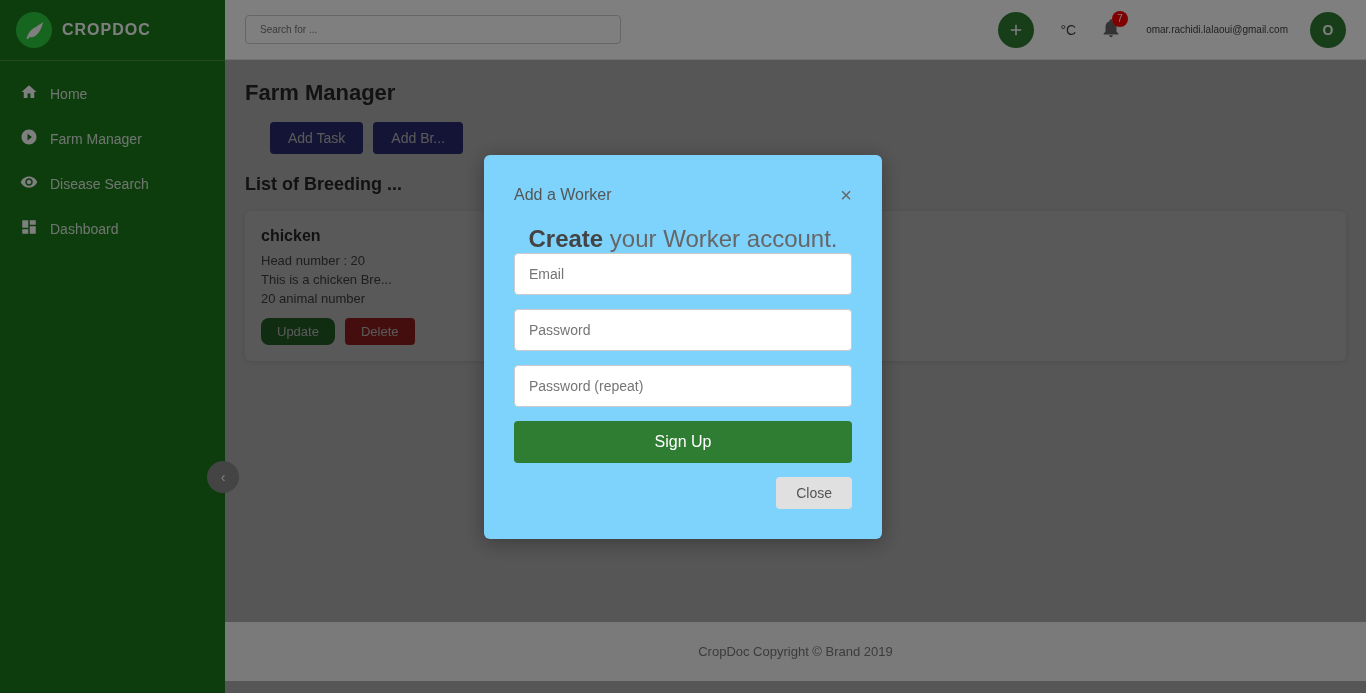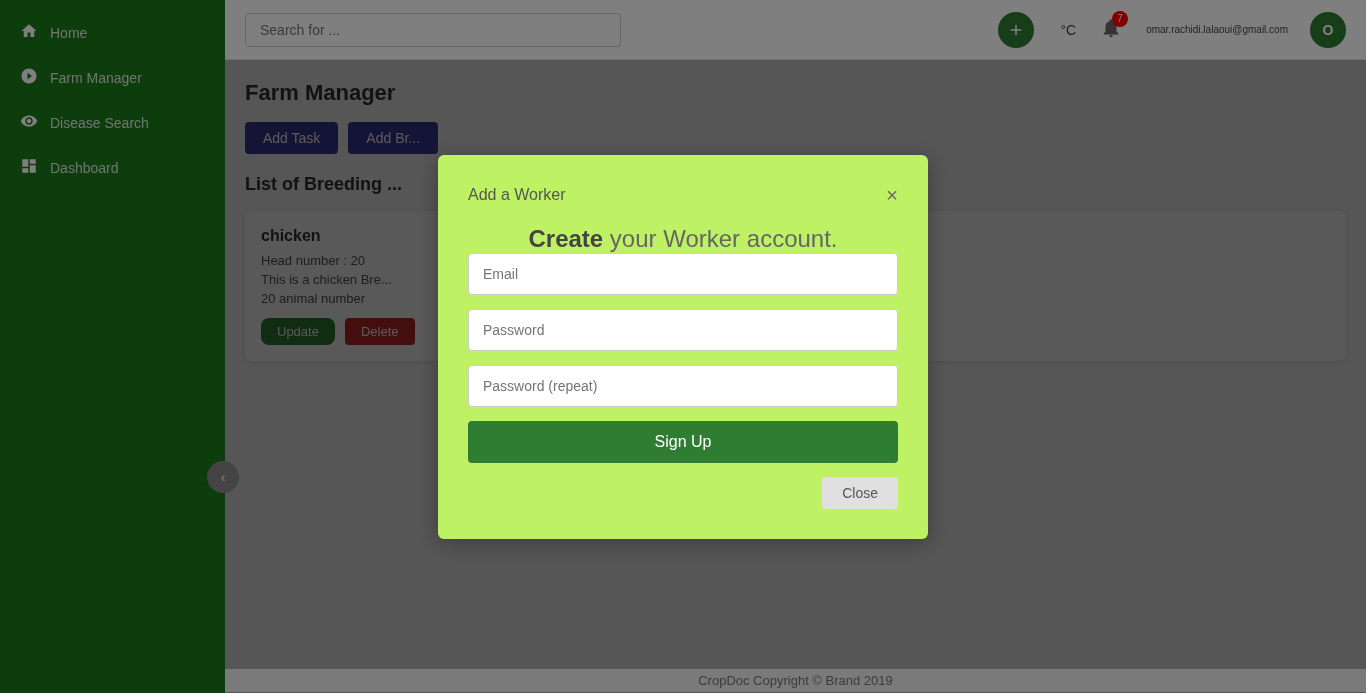--- a/index.html
+++ b/index.html
@@ -36,21 +36,21 @@
     }
 
     
     .header {
       position: fixed; left: 225px; top: 0; right: 0; height: 60px;
       background: white; display: flex; align-items: center; padding: 0 20px;
       gap: 16px; z-index: 5; border-bottom: 1px solid #e0e0e0;
     }
     .search-bar {
       flex: 1; max-width: 400px; padding: 8px 14px; border: 1px solid #ccc;
-      border-radius: 4px; font-size: 14px; color: #999;
+      border-radius: 4px; font-size: 10px; color: #999;
     }
     .header-center { flex: 1; display: flex; justify-content: center; }
     .header-icon-btn {
       width: 36px; height: 36px; background: #2e7d32; border-radius: 50%;
       display: flex; align-items: center; justify-content: center; cursor: pointer;
     }
     .header-icon-btn svg { fill: white; width: 18px; height: 18px; }
     .temp-display { font-size: 14px; color: #444; margin-left: 10px; }
     .notif-btn { position: relative; cursor: pointer; margin: 0 8px; }
     .notif-btn svg { width: 22px; height: 22px; fill: #666; }
@@ -65,53 +65,53 @@
       display: flex; align-items: center; justify-content: center; color: white;
       font-size: 14px; font-weight: bold; cursor: pointer; margin-left: 6px;
     }
 
     
     .main-content {
       position: absolute; left: 225px; top: 60px; right: 0; bottom: 0;
       background: #f5f5f5; padding: 20px; overflow-y: auto;
     }
     .page-title { font-size: 22px; font-weight: bold; color: #333; margin-bottom: 16px; }
-    .action-bar { display: flex; gap: 10px; margin-bottom: 20px; }
+    .action-bar { display: flex; gap: 10px; margin-bottom: 20px; margin-left: 25px; }
     .btn-primary {
       padding: 8px 18px; background: #3a3a9b; color: white; border: none;
       border-radius: 4px; font-size: 14px; cursor: pointer;
     }
     .section-title { font-size: 18px; font-weight: bold; color: #333; margin-bottom: 16px; }
     .card {
       background: white; border-radius: 6px; padding: 16px; margin-bottom: 16px;
       box-shadow: 0 1px 4px rgba(0,0,0,0.1);
     }
     .card-title { font-size: 16px; font-weight: bold; color: #333; margin-bottom: 8px; }
     .card-info { font-size: 13px; color: #555; margin-bottom: 4px; }
     .card-actions { display: flex; gap: 10px; margin-top: 12px; }
     .btn-update { padding: 6px 16px; background: #2e7d32; color: white; border: none; border-radius: 8px; cursor: pointer; font-size: 13px; }
     .btn-delete { padding: 6px 16px; background: #c62828; color: white; border: none; border-radius: 4px; cursor: pointer; font-size: 13px; }
 
     
     .footer {
-      position: absolute; bottom: 1px; left: 225px; right: 0;
-      text-align: center; padding: 4px; font-size: 13px; color: #777;
+      position: absolute; bottom: 12px; left: 225px; right: 0;
+      text-align: center; padding: 22px; font-size: 13px; color: #777;
       background: #f5f5f5;
     }
 
     
     .overlay {
       position: fixed; top: 0; left: 0; width: 1366px; height: 693px;
       background: rgba(0,0,0,0.5); z-index: 100;
       display: flex; align-items: center; justify-content: center;
     }
 
     
     .modal {
-      background: #bef264; border-radius: 6px; width: 490px;
+      background: #7dd3fc; border-radius: 6px; width: 398px;
       padding: 30px; position: relative; z-index: 101;
       box-shadow: 0 4px 20px rgba(0,0,0,0.3);
     }
     .modal-header {
       display: flex; justify-content: space-between; align-items: center;
       margin-bottom: 20px;
     }
     .modal-header-title { font-size: 16px; color: #555; }
     .modal-close {
       background: none; border: none; font-size: 20px; cursor: pointer;
@@ -133,20 +133,28 @@
     .modal-footer { display: flex; justify-content: flex-end; }
     .btn-close-modal {
       padding: 8px 20px; background: #e0e0e0; color: #555;
       border: none; border-radius: 4px; font-size: 14px; cursor: pointer;
     }
   </style>
 </head>
 <body>
 
 <div class="sidebar">
+  <div class="sidebar-logo">
+    <div class="sidebar-logo-icon">
+      <svg viewBox="0 0 24 24" xmlns="http://www.w3.org/2000/svg">
+        <path d="M17 8C8 10 5.9 16.17 3.82 21.34L5.71 22l1-2.3A4.49 4.49 0 0 0 8 20C19 20 22 3 22 3c-1 2-8 5.25-8 5.25z"></path>
+      </svg>
+    </div>
+    <span class="sidebar-logo-text">CROPDOC</span>
+  </div>
   <nav class="sidebar-nav">
     <a class="sidebar-item">
       <span>
         <svg class="sidebar-item-icon" viewBox="0 0 24 24" fill="white">
             <path d="M10 20v-6h4v6h5v-8h3L12 3 2 12h3v8z"></path>
           </svg>
       </span>
       <span>Home</span>
     </a>
     <a class="sidebar-item">

